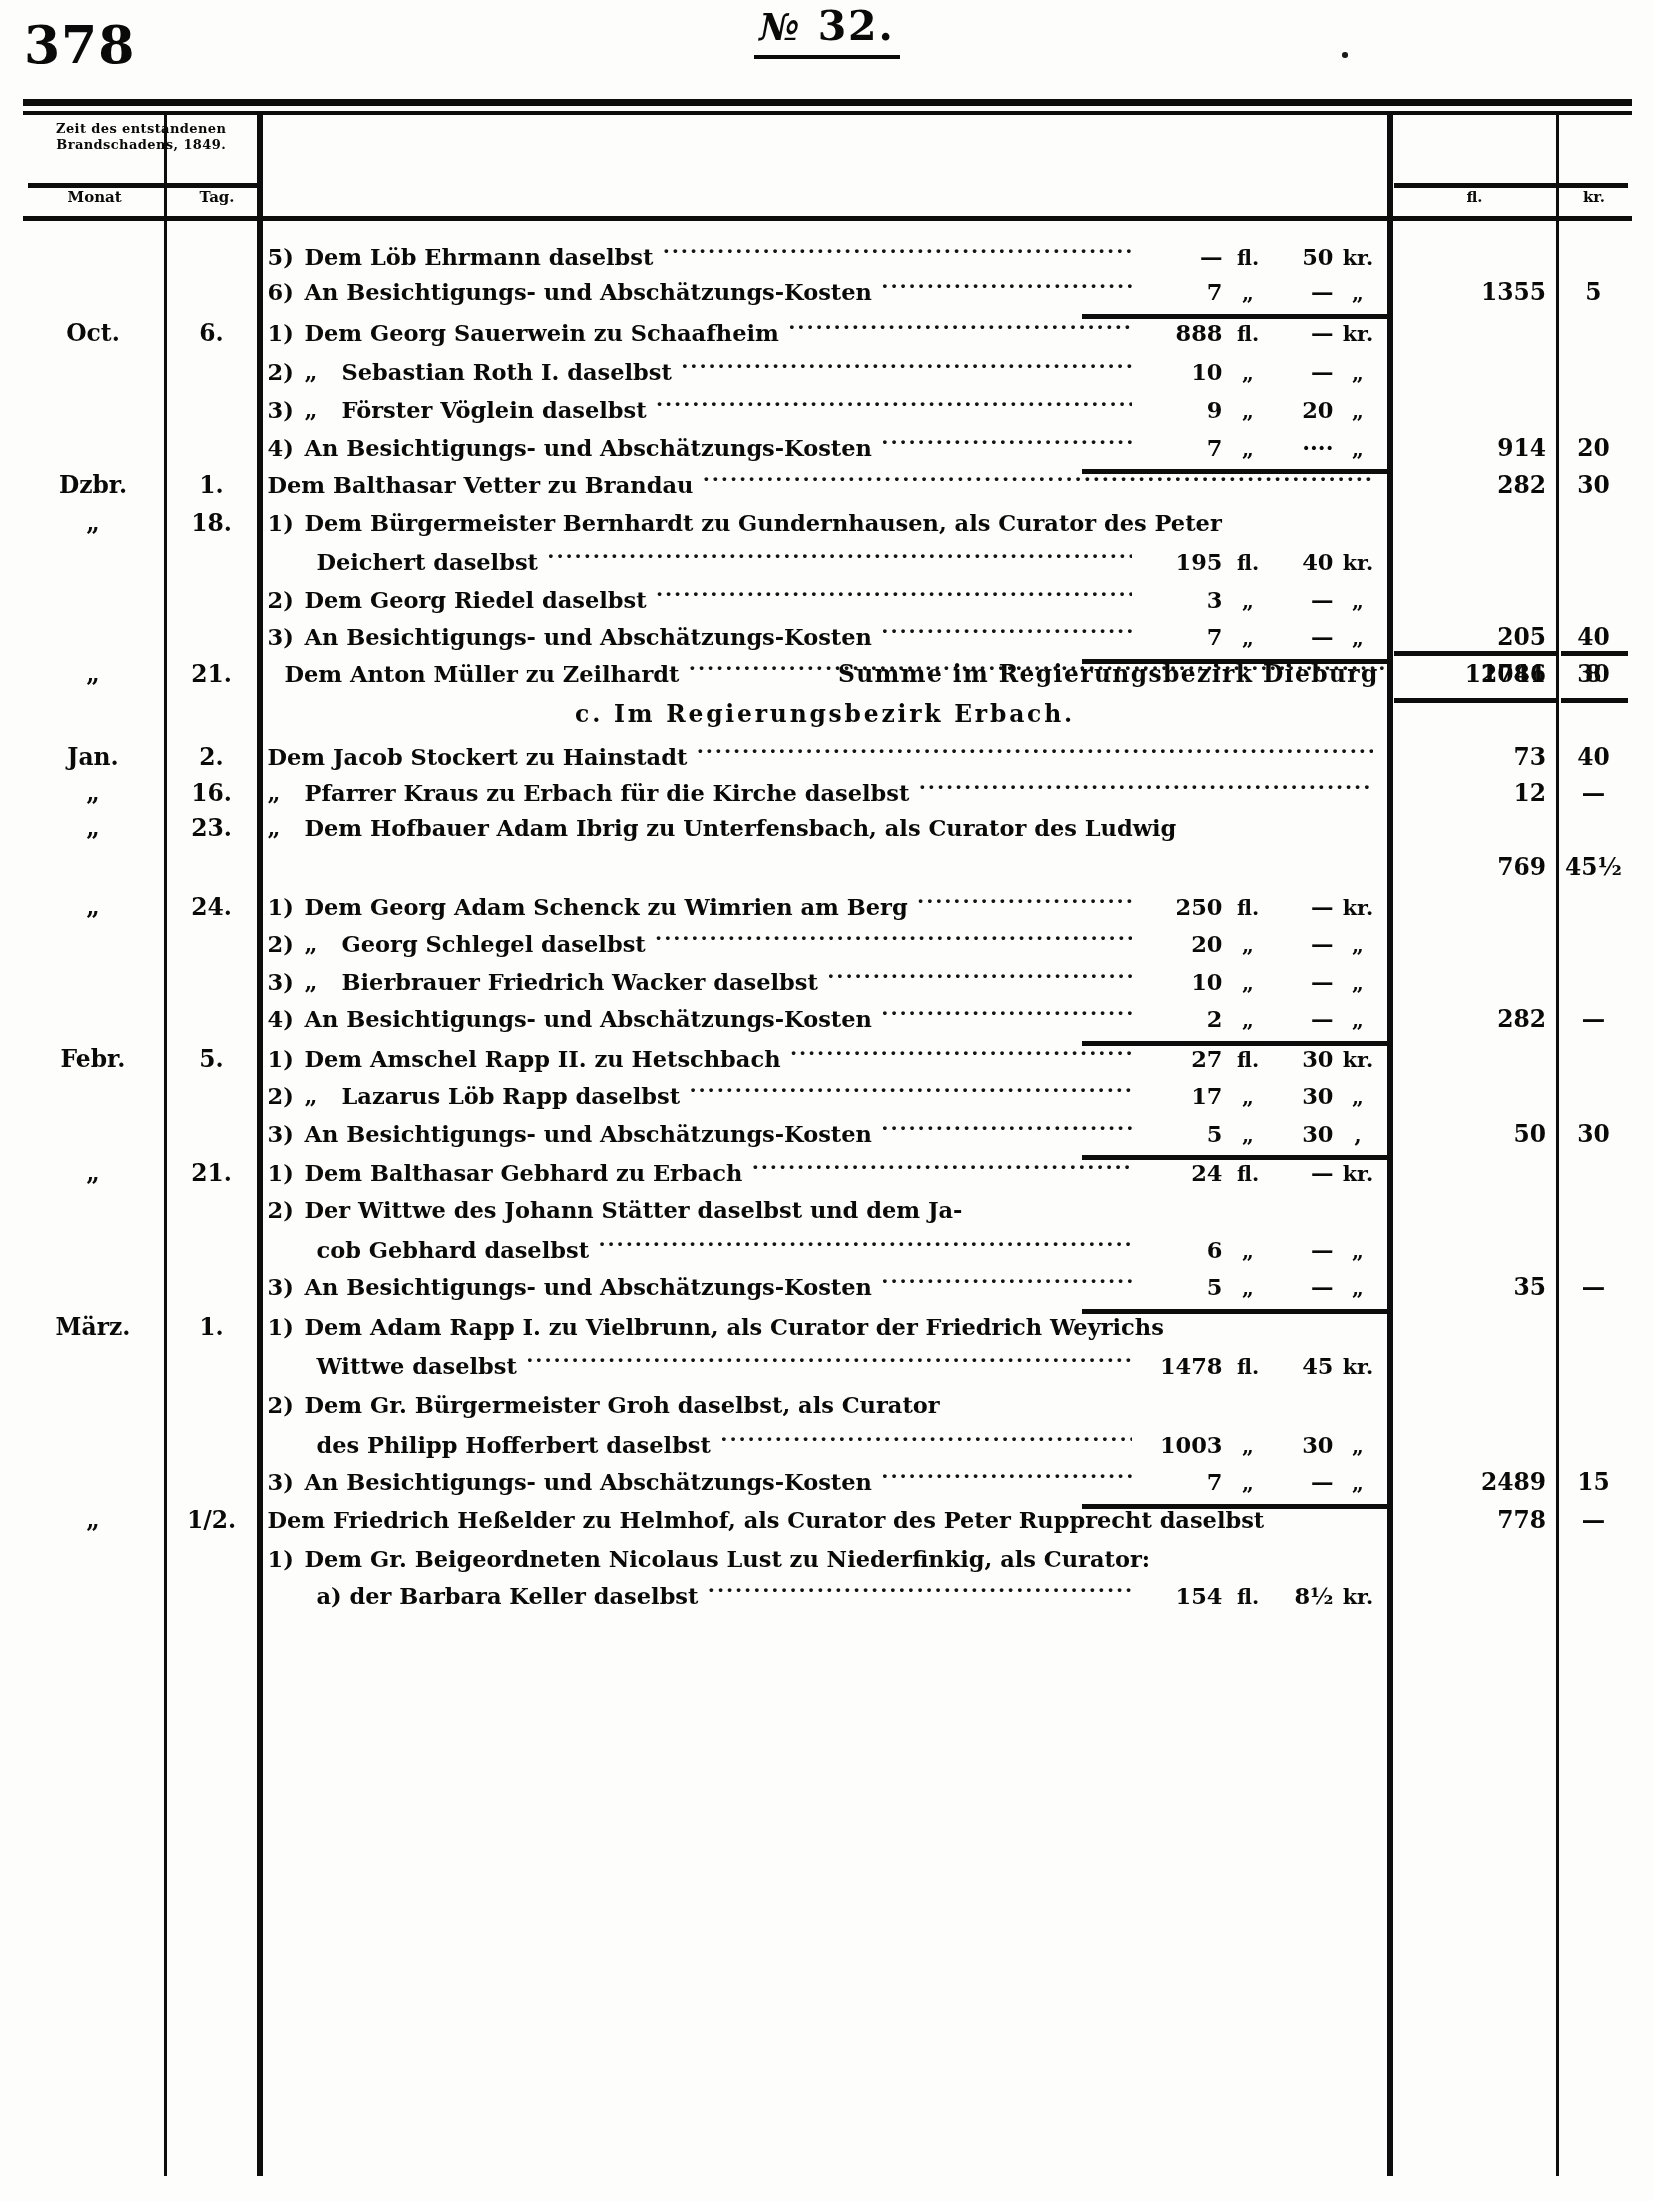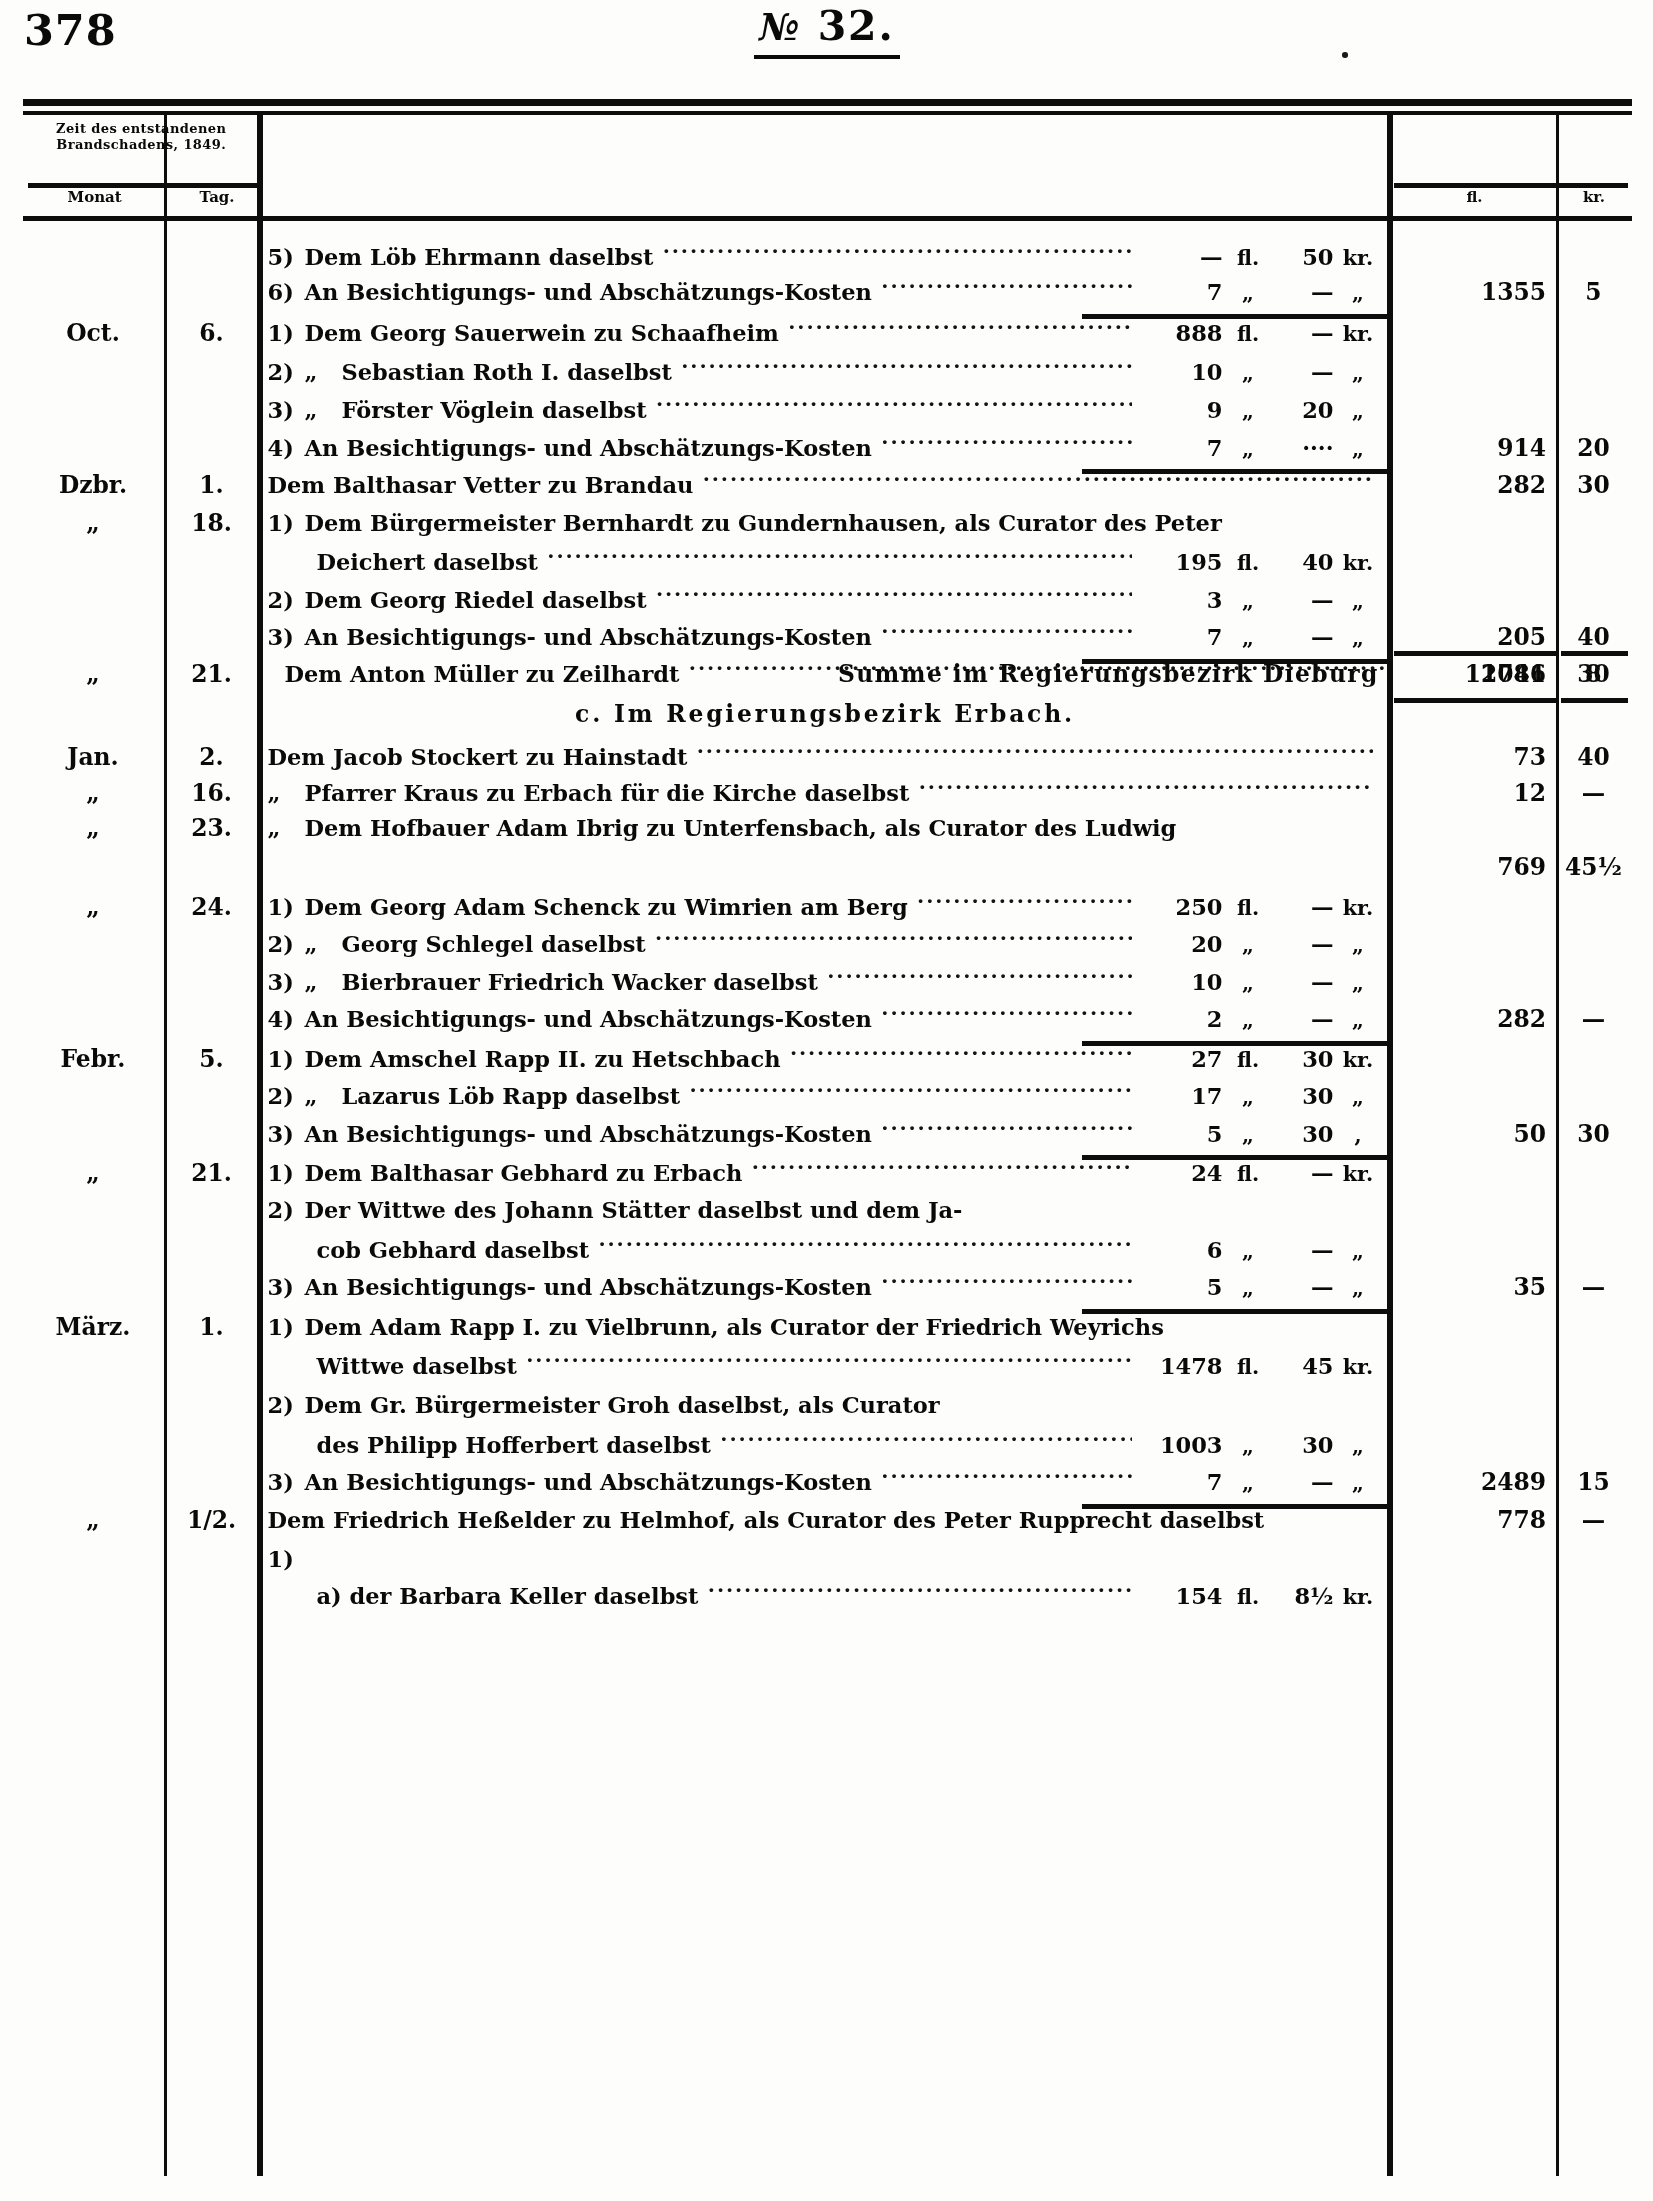--- a/index.html
+++ b/index.html
@@ -14,23 +14,23 @@
     overflow:hidden;
   }
 
   
   .page-head{
     position:relative;
     height:86px;
     padding:3.7px 24px 0 24px;
   }
   .folio{
-    position:absolute; left:24px; top:5px;
-    font-family:"DejaVu Serif", serif;
-    font-size:43px; font-weight:700; letter-spacing:0.9px;
+    position:absolute; left:24px; top:14px;
+    font-family:"DejaVu Serif", serif;
+    font-size:52px; font-weight:700; letter-spacing:0.9px;
   }
   .issue-wrap{
     position:absolute; left:0; right:0; top:1.9px;
     text-align:center;
   }
   .issue{
     display:inline-block;
     font-family:"DejaVu Serif", serif;
     font-size:41px; font-weight:700;
     letter-spacing:1.9px;
@@ -557,20 +557,21 @@
         <div class="c-monat" style="top: 1284px;">„</div>
         <div class="c-tag" style="top: 1284px;">1/2.</div>
         <div class="c-body" style="top: 1284px;">
           <span class="txt">Dem Friedrich Heßelder zu Helmhof, als Curator des Peter Rupprecht daselbst</span>
           <span class="leader" style="visibility:hidden"></span>
         </div>
         <div class="c-fl" style="top: 1284px;">778</div>
         <div class="c-kr" style="top: 1284px;">—</div>
         <div class="c-body" style="top: 1323px;">
           <span class="idx">1)</span>
+          <span class="txt">Dem Gr. Beigeordneten Nicolaus Lust zu Niederfinkig, als Curator:</span>
           <span class="leader" style="visibility:hidden"></span>
         </div>
         <div class="c-body" style="top: 1360px;">
           <span class="txt ind">a) der Barbara Keller daselbst</span>
           <span class="leader"></span>
           <span class="amt">
             <span class="n1">154</span>
             <span class="u1">fl.</span>
             <span class="n2">8½</span>
             <span class="u2">kr.</span>

